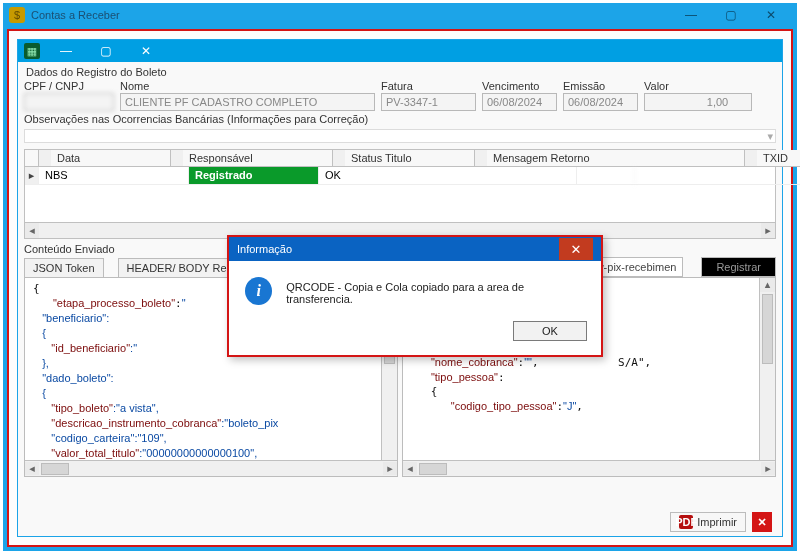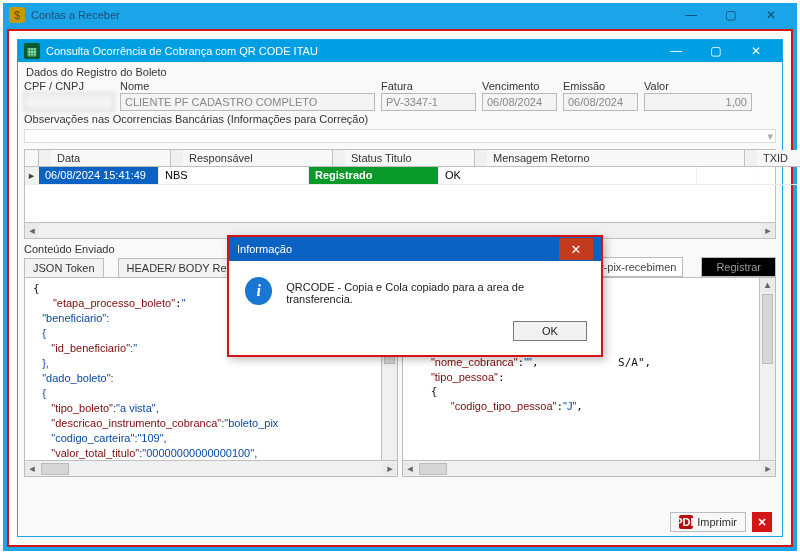--- a/index.html
+++ b/index.html
@@ -22,21 +22,21 @@
 .inner-titlebar .win-btn { color:#fff; }
 .inner-body { position:absolute; left:0; top:22px; right:0; bottom:0; background:#f9f9f9; padding:4px 6px; }
 
 
 .fields-title { color:#333; margin-bottom:2px; padding-left:2px; }
 .field-row { display:flex; gap:6px; margin-bottom:2px; }
 .field { display:flex; flex-direction:column; }
 .field label { color:#333; margin-bottom:1px; }
 .field input { height:18px; border:1px solid #b8b8b8; background:#fff; padding:1px 4px; color:#666; font-size:11px; }
 .field input[readonly] { background:#f4f4f4; color:#888; }
-.valor input { text-align:right;padding-left:43px; }
+.valor input { text-align:center;padding-left:43px; }
 
 .blur { filter:blur(2px); }
 
 .obs { margin-top:2px; color:#333; }
 
 .thin-bar { height:14px; background:#fff; border:1px solid #dcdcdc; margin-top:4px; display:flex; align-items:center; padding:0 2px; color:#aaa; }
 
 
 .grid-wrap { margin-top:6px; border:1px solid #c0c0c0; height:74px; display:flex; background:#fff; position:relative; }
 .grid { flex:1; }
@@ -107,21 +107,20 @@
       <div class="win-btn">—</div>
       <div class="win-btn">▢</div>
       <div class="win-btn">✕</div>
     </div>
   </div>
 
   <div class="outer-body">
     <div class="inner-win">
       <div class="inner-titlebar">
         <span class="icon">▦</span>
-        <span style="flex:1">Consulta Ocorrência de Cobrança com QR CODE ITAU</span>
         <div class="win-btns">
           <div class="win-btn">—</div>
           <div class="win-btn">▢</div>
           <div class="win-btn">✕</div>
         </div>
       </div>
 
       <div class="inner-body">
         <div class="fields-title">Dados do Registro do Boleto</div>
         <div class="field-row">
@@ -160,21 +159,20 @@
             <div class="grid-head">
               <div style="width:14px; padding:2px 0;"></div>
               <div class="c-data">Data</div>
               <div class="c-resp">Responsável</div>
               <div class="c-status">Status Titulo</div>
               <div class="c-msg">Mensagem Retorno</div>
               <div class="c-txid">TXID</div>
             </div>
             <div class="grid-row">
               <div class="row-ind">▸</div>
-              <div class="c-data cell-sel">06/08/2024 15:41:49</div>
               <div class="c-resp">NBS</div>
               <div class="c-status cell-ok">Registrado</div>
               <div class="c-msg">OK</div>
               <div class="c-txid blur"></div>
             </div>
           </div>
           <div class="vscroll">
             <div class="ar">▴</div>
             <div class="ar bot">▾</div>
           </div>

